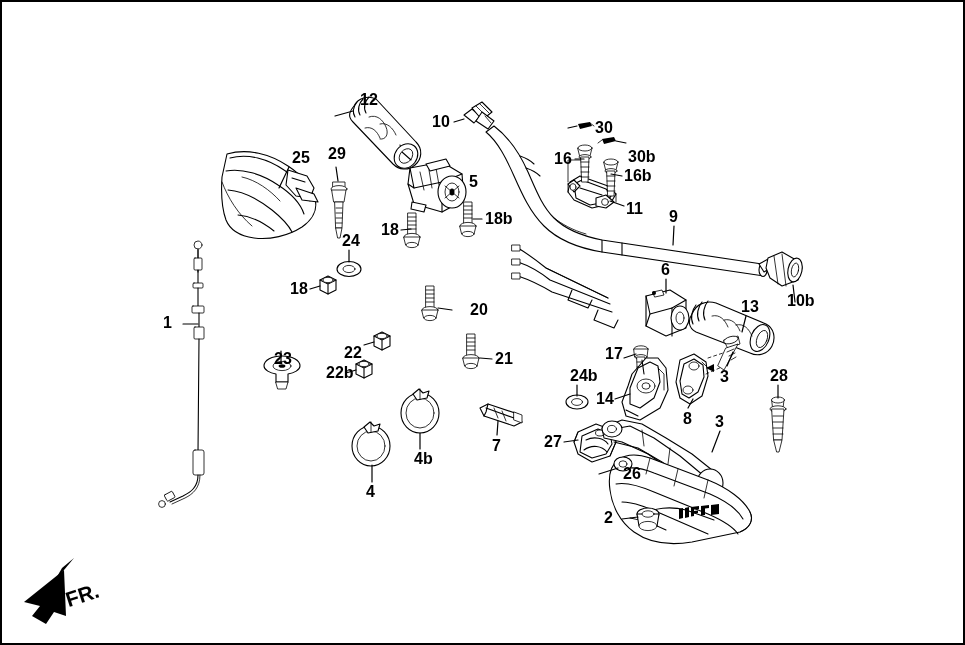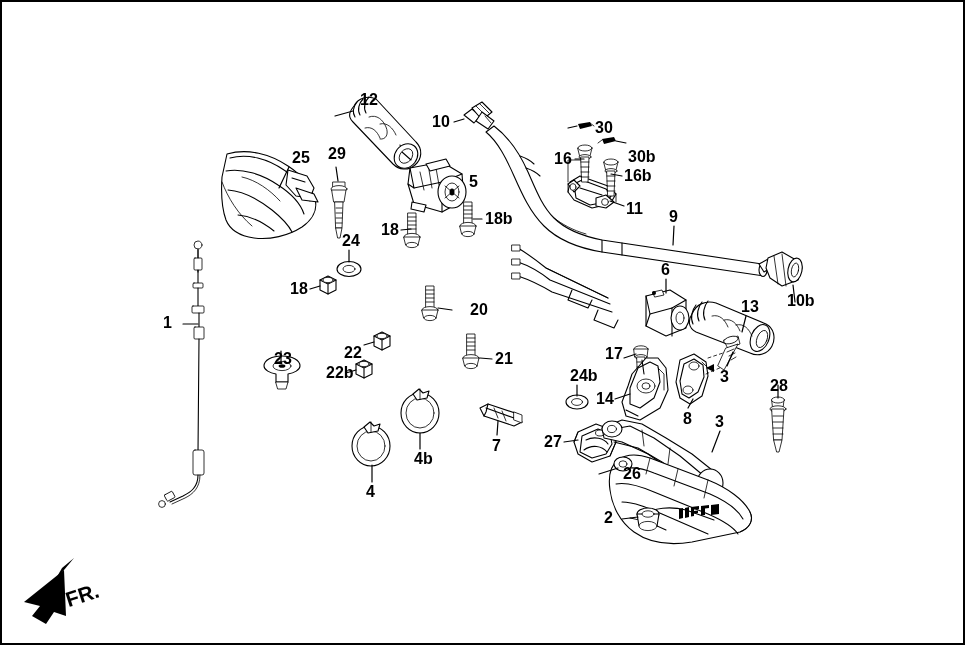--- a/index.html
+++ b/index.html
@@ -480,21 +480,21 @@
   <div class="lbl big" style="left:468px;top:300px;">20</div>
   <div class="lbl big" style="left:493px;top:349px;">21</div>
   <div class="lbl big" style="left:342px;top:343px;">22</div>
   <div class="lbl big" style="left:324px;top:363px;">22b</div>
   <div class="lbl big" style="left:272px;top:349px;">23</div>
   <div class="lbl big" style="left:340px;top:231px;">24</div>
   <div class="lbl big" style="left:568px;top:366px;">24b</div>
   <div class="lbl big" style="left:290px;top:148px;">25</div>
   <div class="lbl big" style="left:577px;top:464px;margin-left:44px;">26</div>
   <div class="lbl big" style="left:542px;top:432px;">27</div>
-  <div class="lbl big" style="left:768px;top:376px;">28</div>
+  <div class="lbl big" style="left:768px;top:366px;">28</div>
   <div class="lbl big" style="left:326px;top:144px;">29</div>
   <div class="lbl big" style="left:545px;top:118px;margin-left:48px;">30</div>
   <div class="lbl big" style="left:626px;top:147px;">30b</div>
 
   <svg class="art" viewBox="0 0 965 645" xmlns="http://www.w3.org/2000/svg">
     <path class="fillk" d="M62,568 L22,600 L38,604 L30,614 L44,622 L52,610 L64,614 Z"></path>
     <path class="fillk" d="M60,566 L72,556 L52,580 Z"></path>
   </svg>
   <div class="fr-text" style="left:68px;top:586px;">FR.</div>
 

